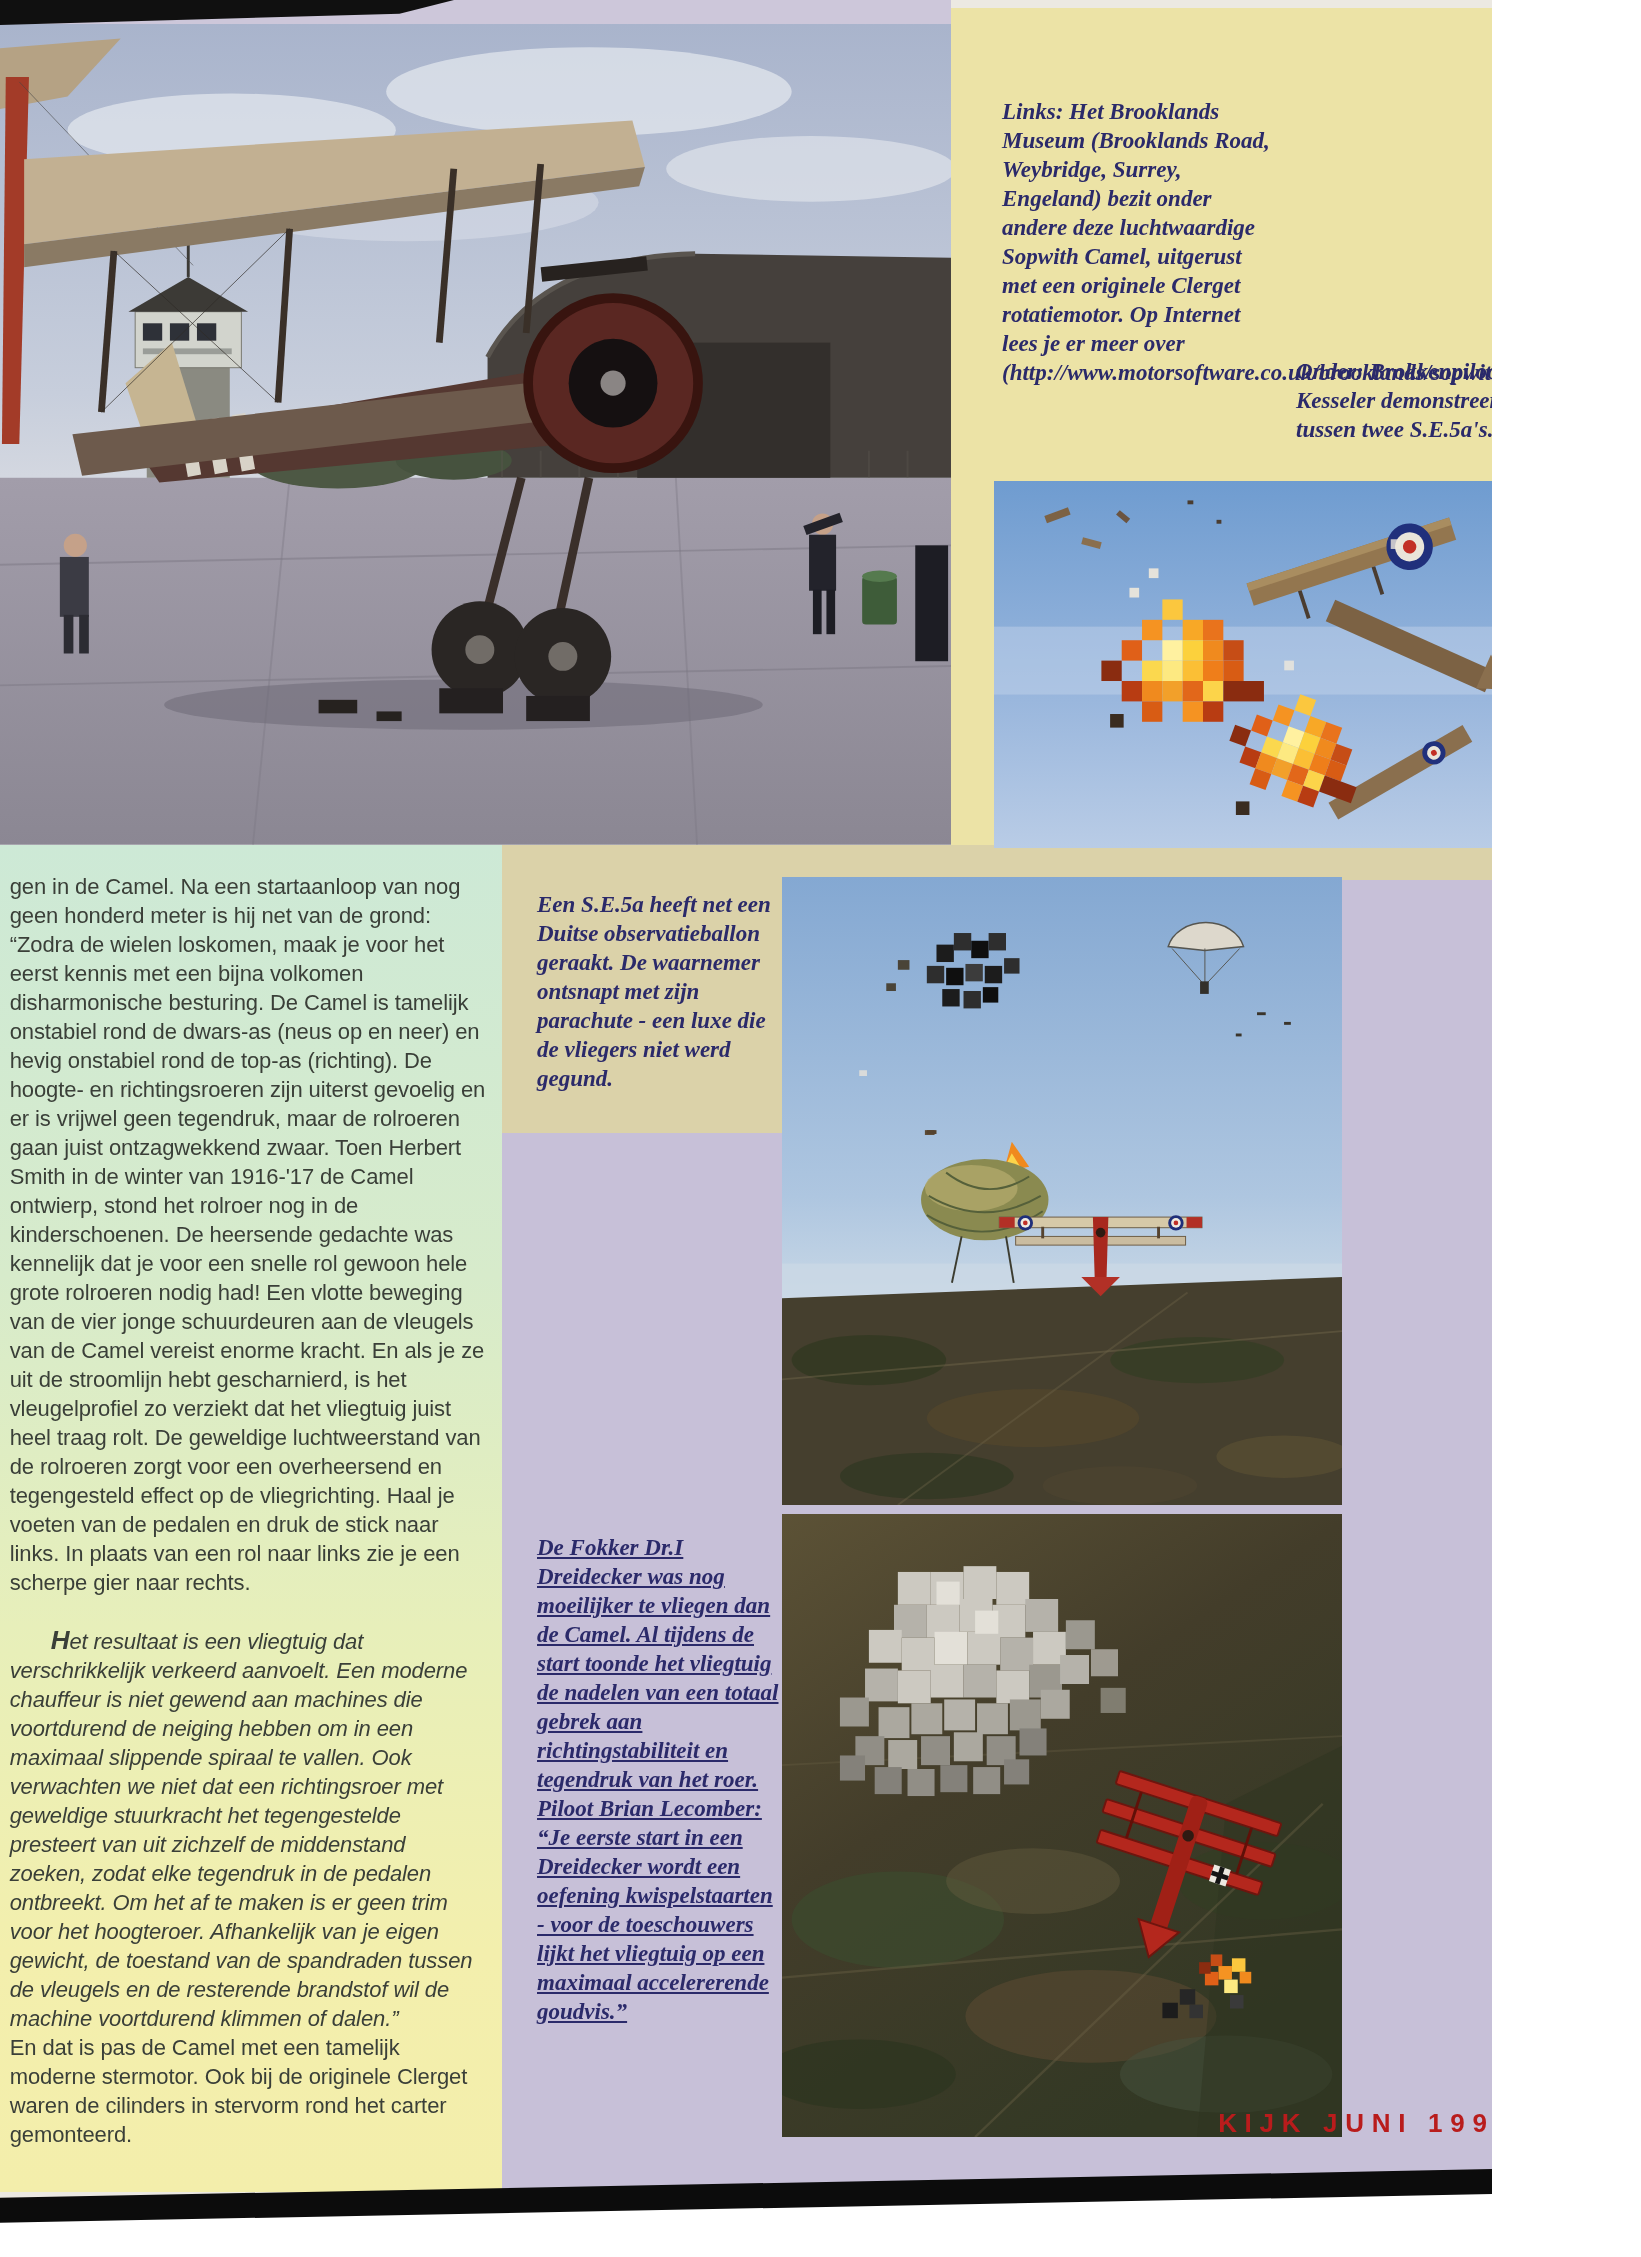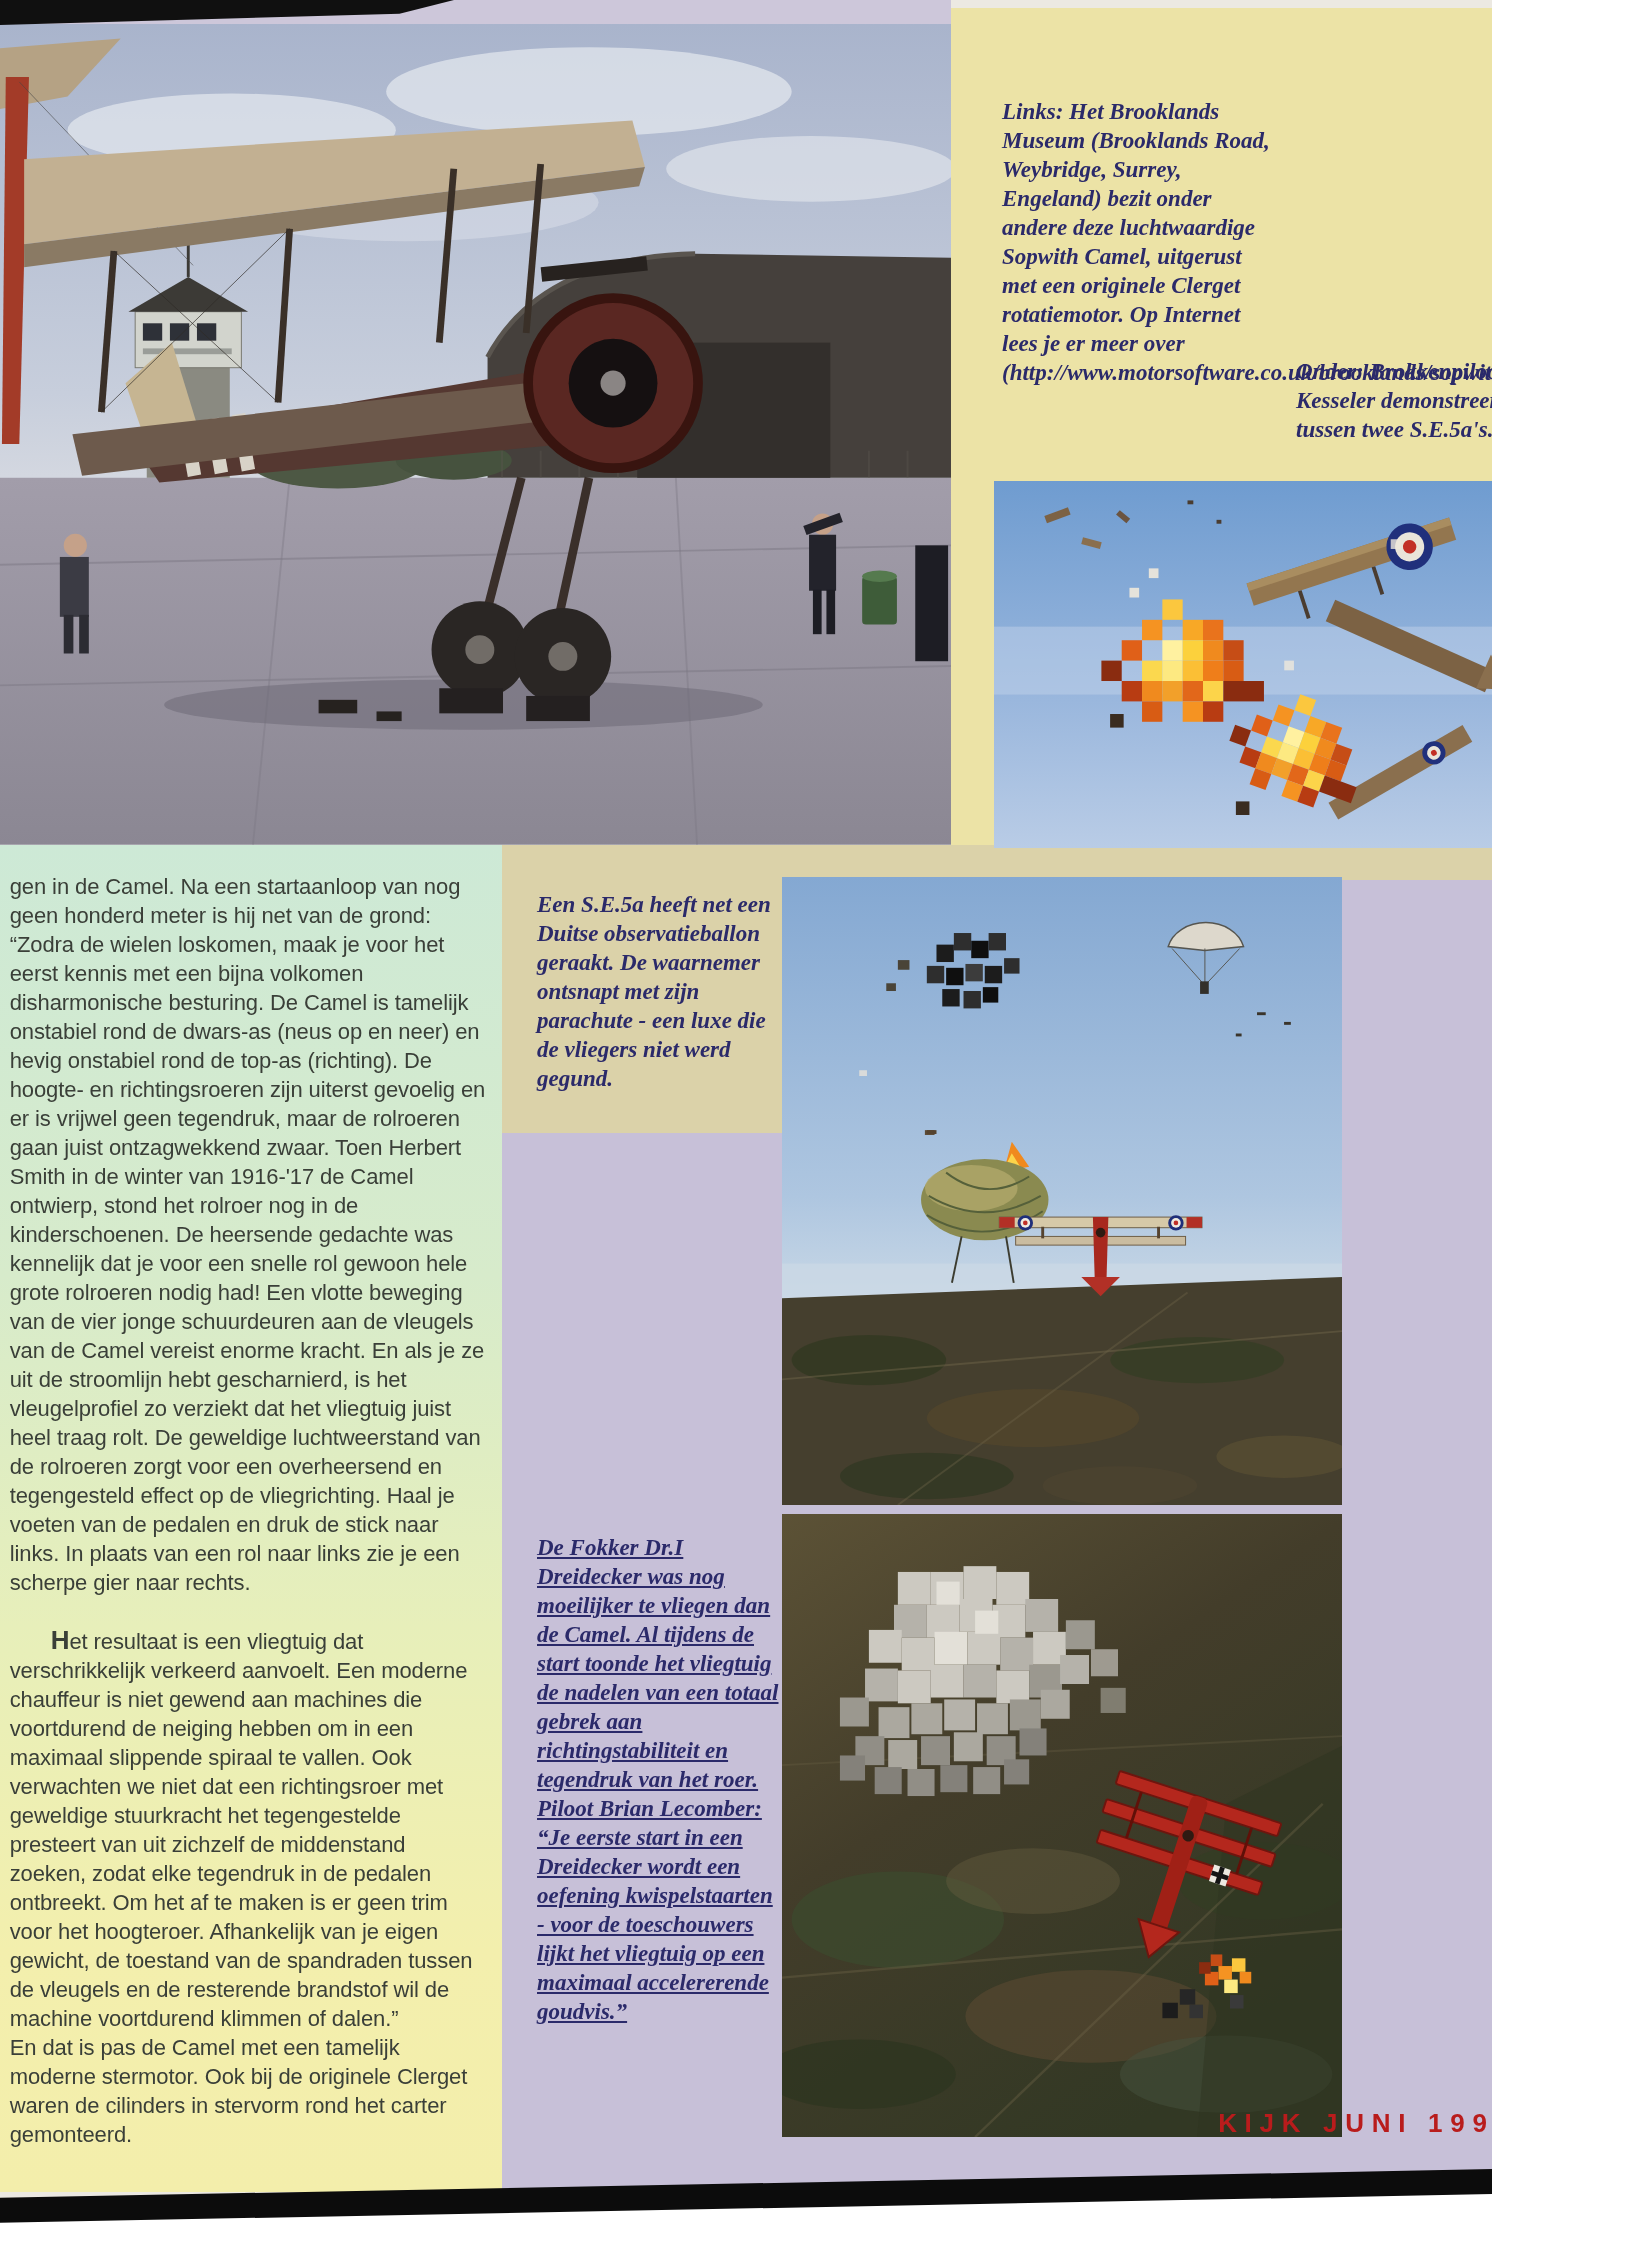--- a/index.html
+++ b/index.html
@@ -23,21 +23,21 @@
   .cap{position:absolute;margin:0;font-family:"Liberation Serif",serif;font-style:italic;font-weight:700;
        color:#2b2a6a;font-size:23px;line-height:29px;z-index:4;}
   .cap .cap-label{font-weight:700;}
   .cap-brooklands{left:1002px;top:97px;width:272px;}
   .cap-collision{left:1296px;top:357px;width:336px;}
   .cap-balloon{left:537px;top:890px;width:241px;}
   .cap-fokker{left:537px;top:1533px;width:249px;text-decoration:underline;}
 
   
   .article-col p{margin:0;font-size:22px;line-height:29px;color:#3a3f38;letter-spacing:-0.1px;}
-  .article-col p.has-dropcap{margin-top:29px;text-indent:41px;}
+  .article-col p.has-dropcap{margin-top:29px;text-indent:41px;font-style:italic;}
   .dropcap{font-weight:700;font-size:26px;}
 
   
   .shot{position:absolute;margin:0;overflow:hidden;z-index:3;}
   .shot svg{display:block;width:100%;height:100%;}
   .shot1{left:994px;top:481px;width:537px;height:367px;}
   .shot2{left:782px;top:877px;width:560px;height:628px;}
   .shot3{left:782px;top:1514px;width:560px;height:623px;}
 
   

